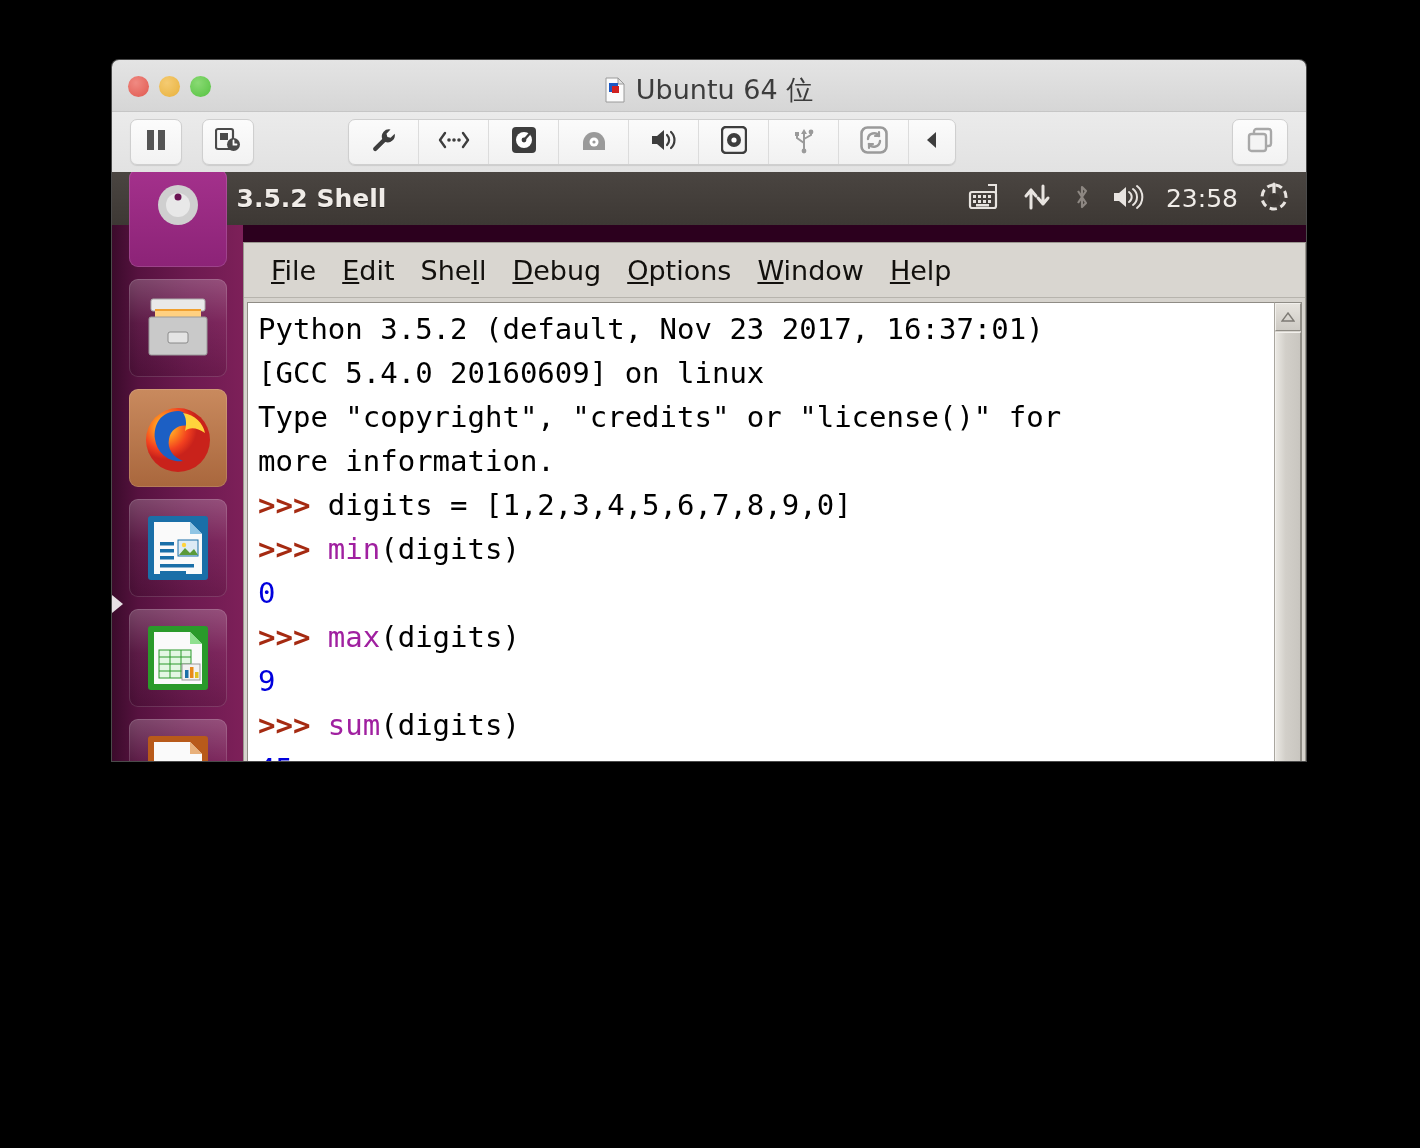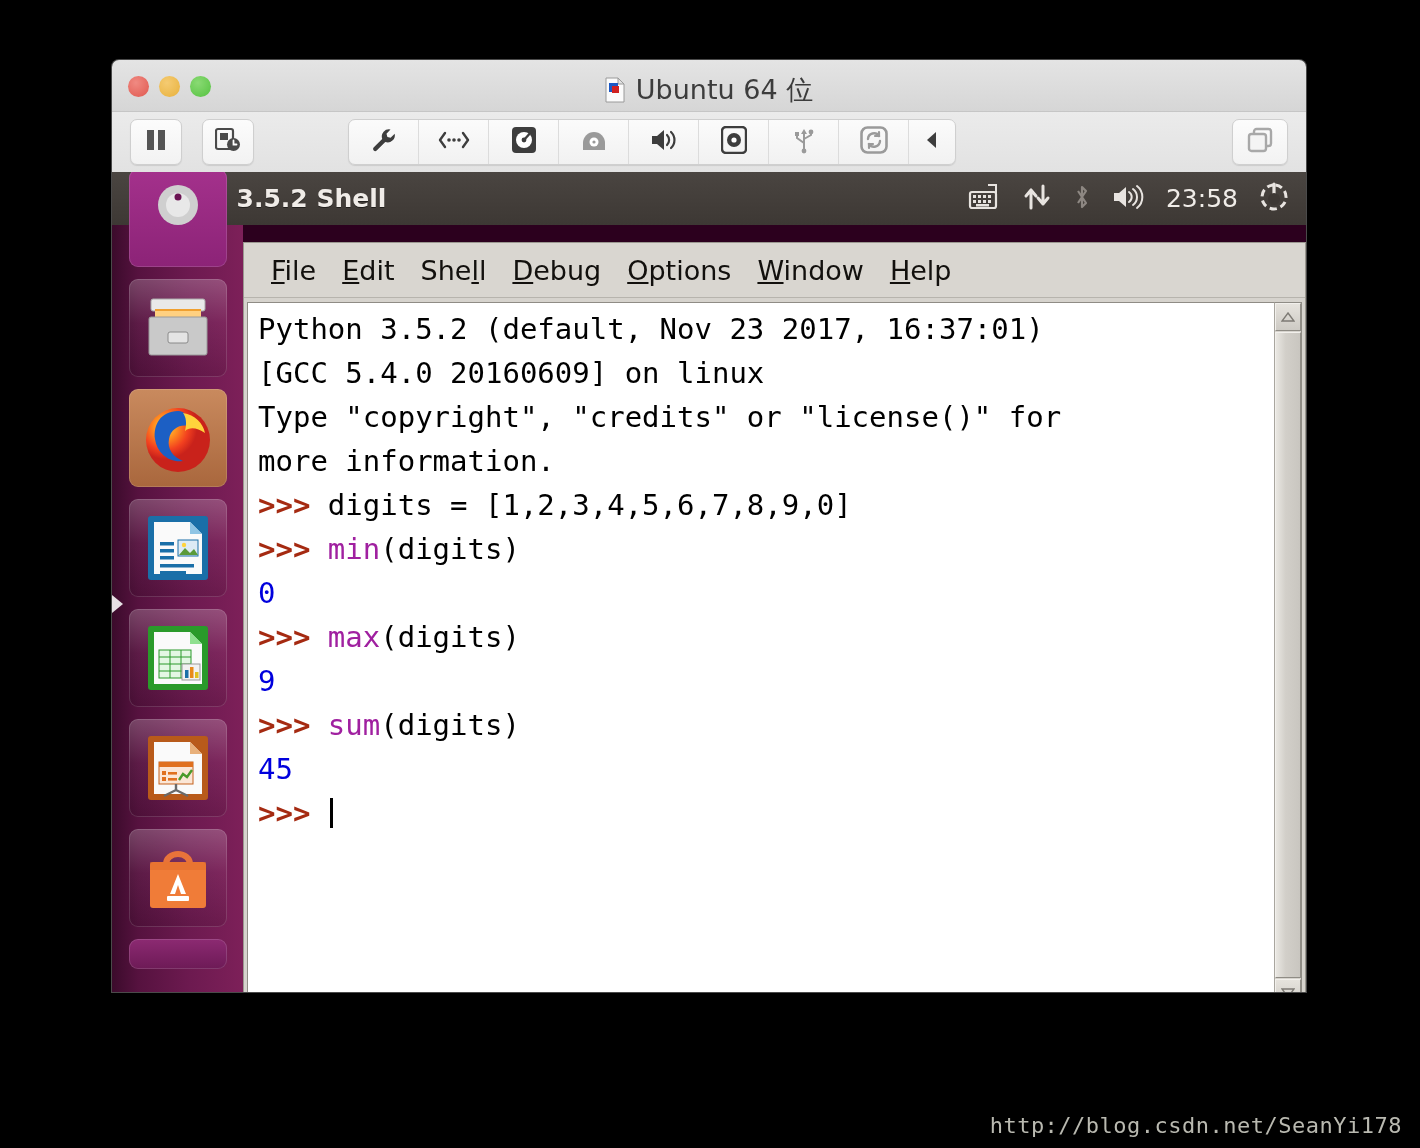--- a/index.html
+++ b/index.html
@@ -10,21 +10,21 @@
     overflow: hidden;
     font-family: "DejaVu Sans", sans-serif;
   }
 
   #root { position: relative; width: 1420px; height: 1148px; background:#000; }
 
   
   #vm-window {
     position: absolute;
     left: 112px; top: 60px;
-    width: 1194px; height: 932px;
+    width: 1194px; height: 701px;
     background: #404040;
     border-radius: 7px 7px 0 0;
     box-shadow: 0 0 0 1px #4a4a4a;
     overflow: hidden;
   }
 
   
   #vm-titlebar {
     position: relative;
     height: 52px;
@@ -593,14 +593,13 @@
                   <path d="M7 9 L13 1 H1 z" fill="none" stroke="#7d7a74" stroke-width="1.4"></path>
                 </svg>
             </div>
           </div>
         </div>
 
       </div>
     </div>
   </div>
 
-  <div id="watermark">http://blog.csdn.net/SeanYi178</div>
 </div>
 
 </body></html>

